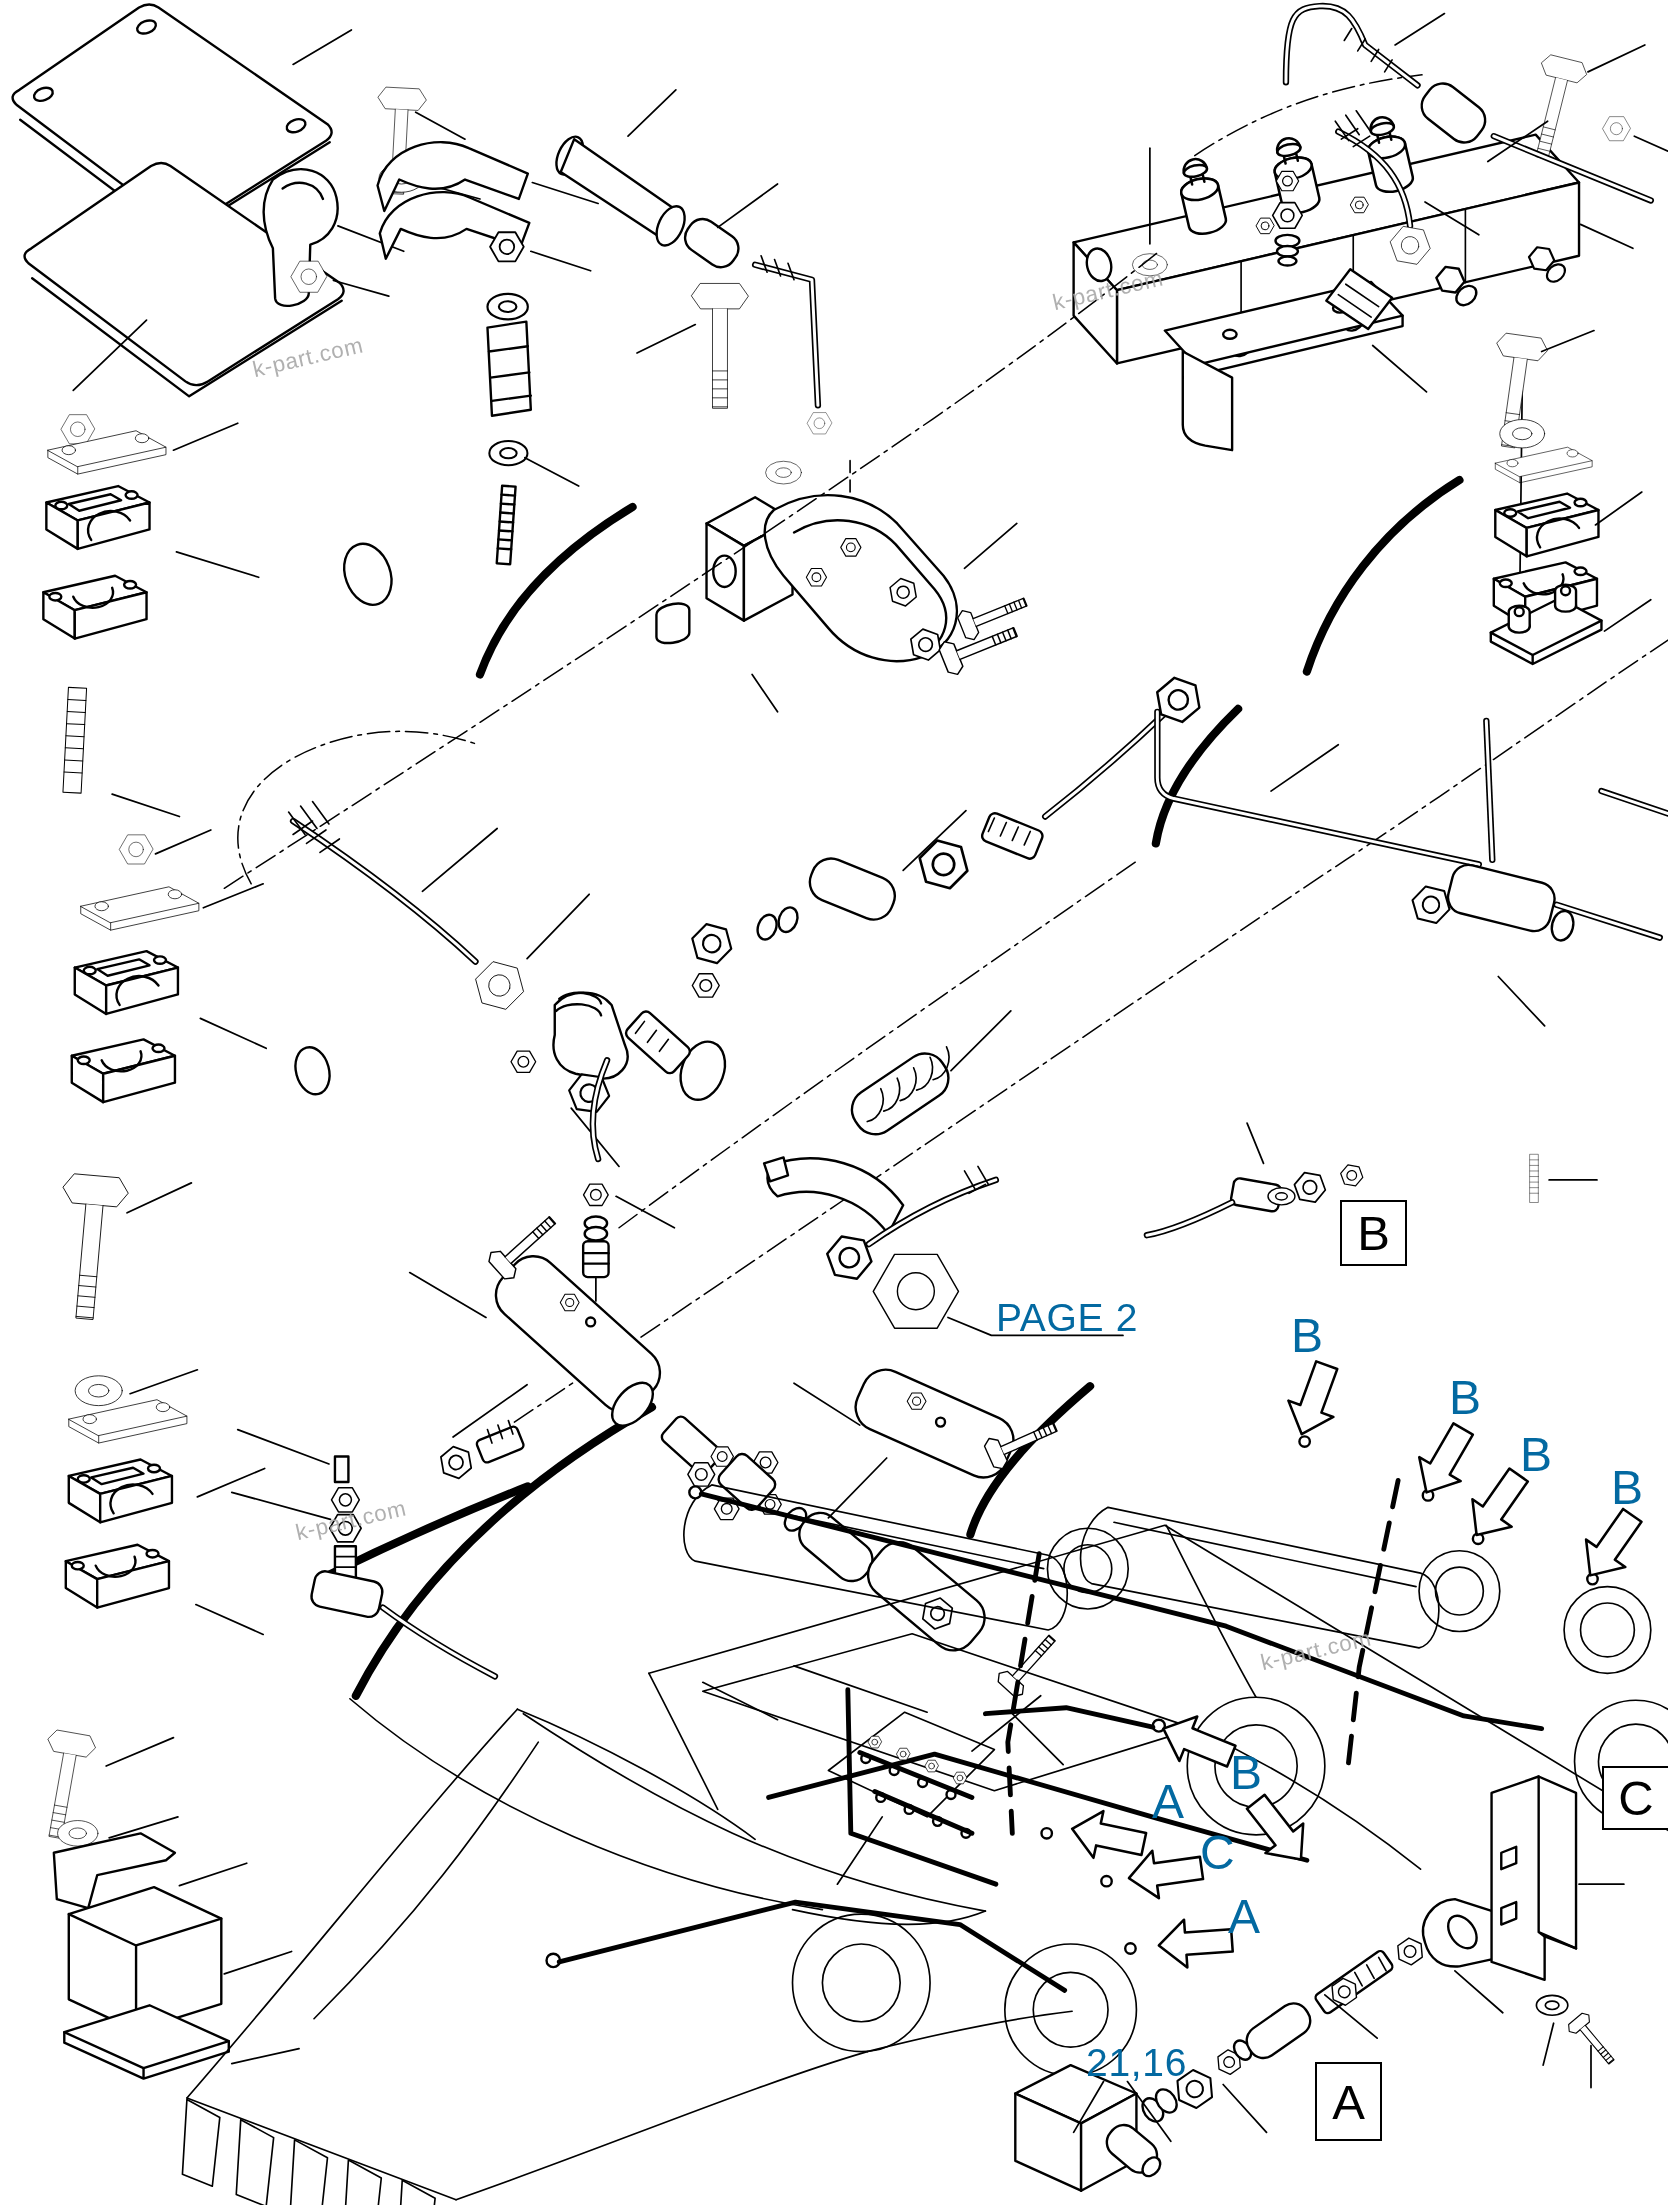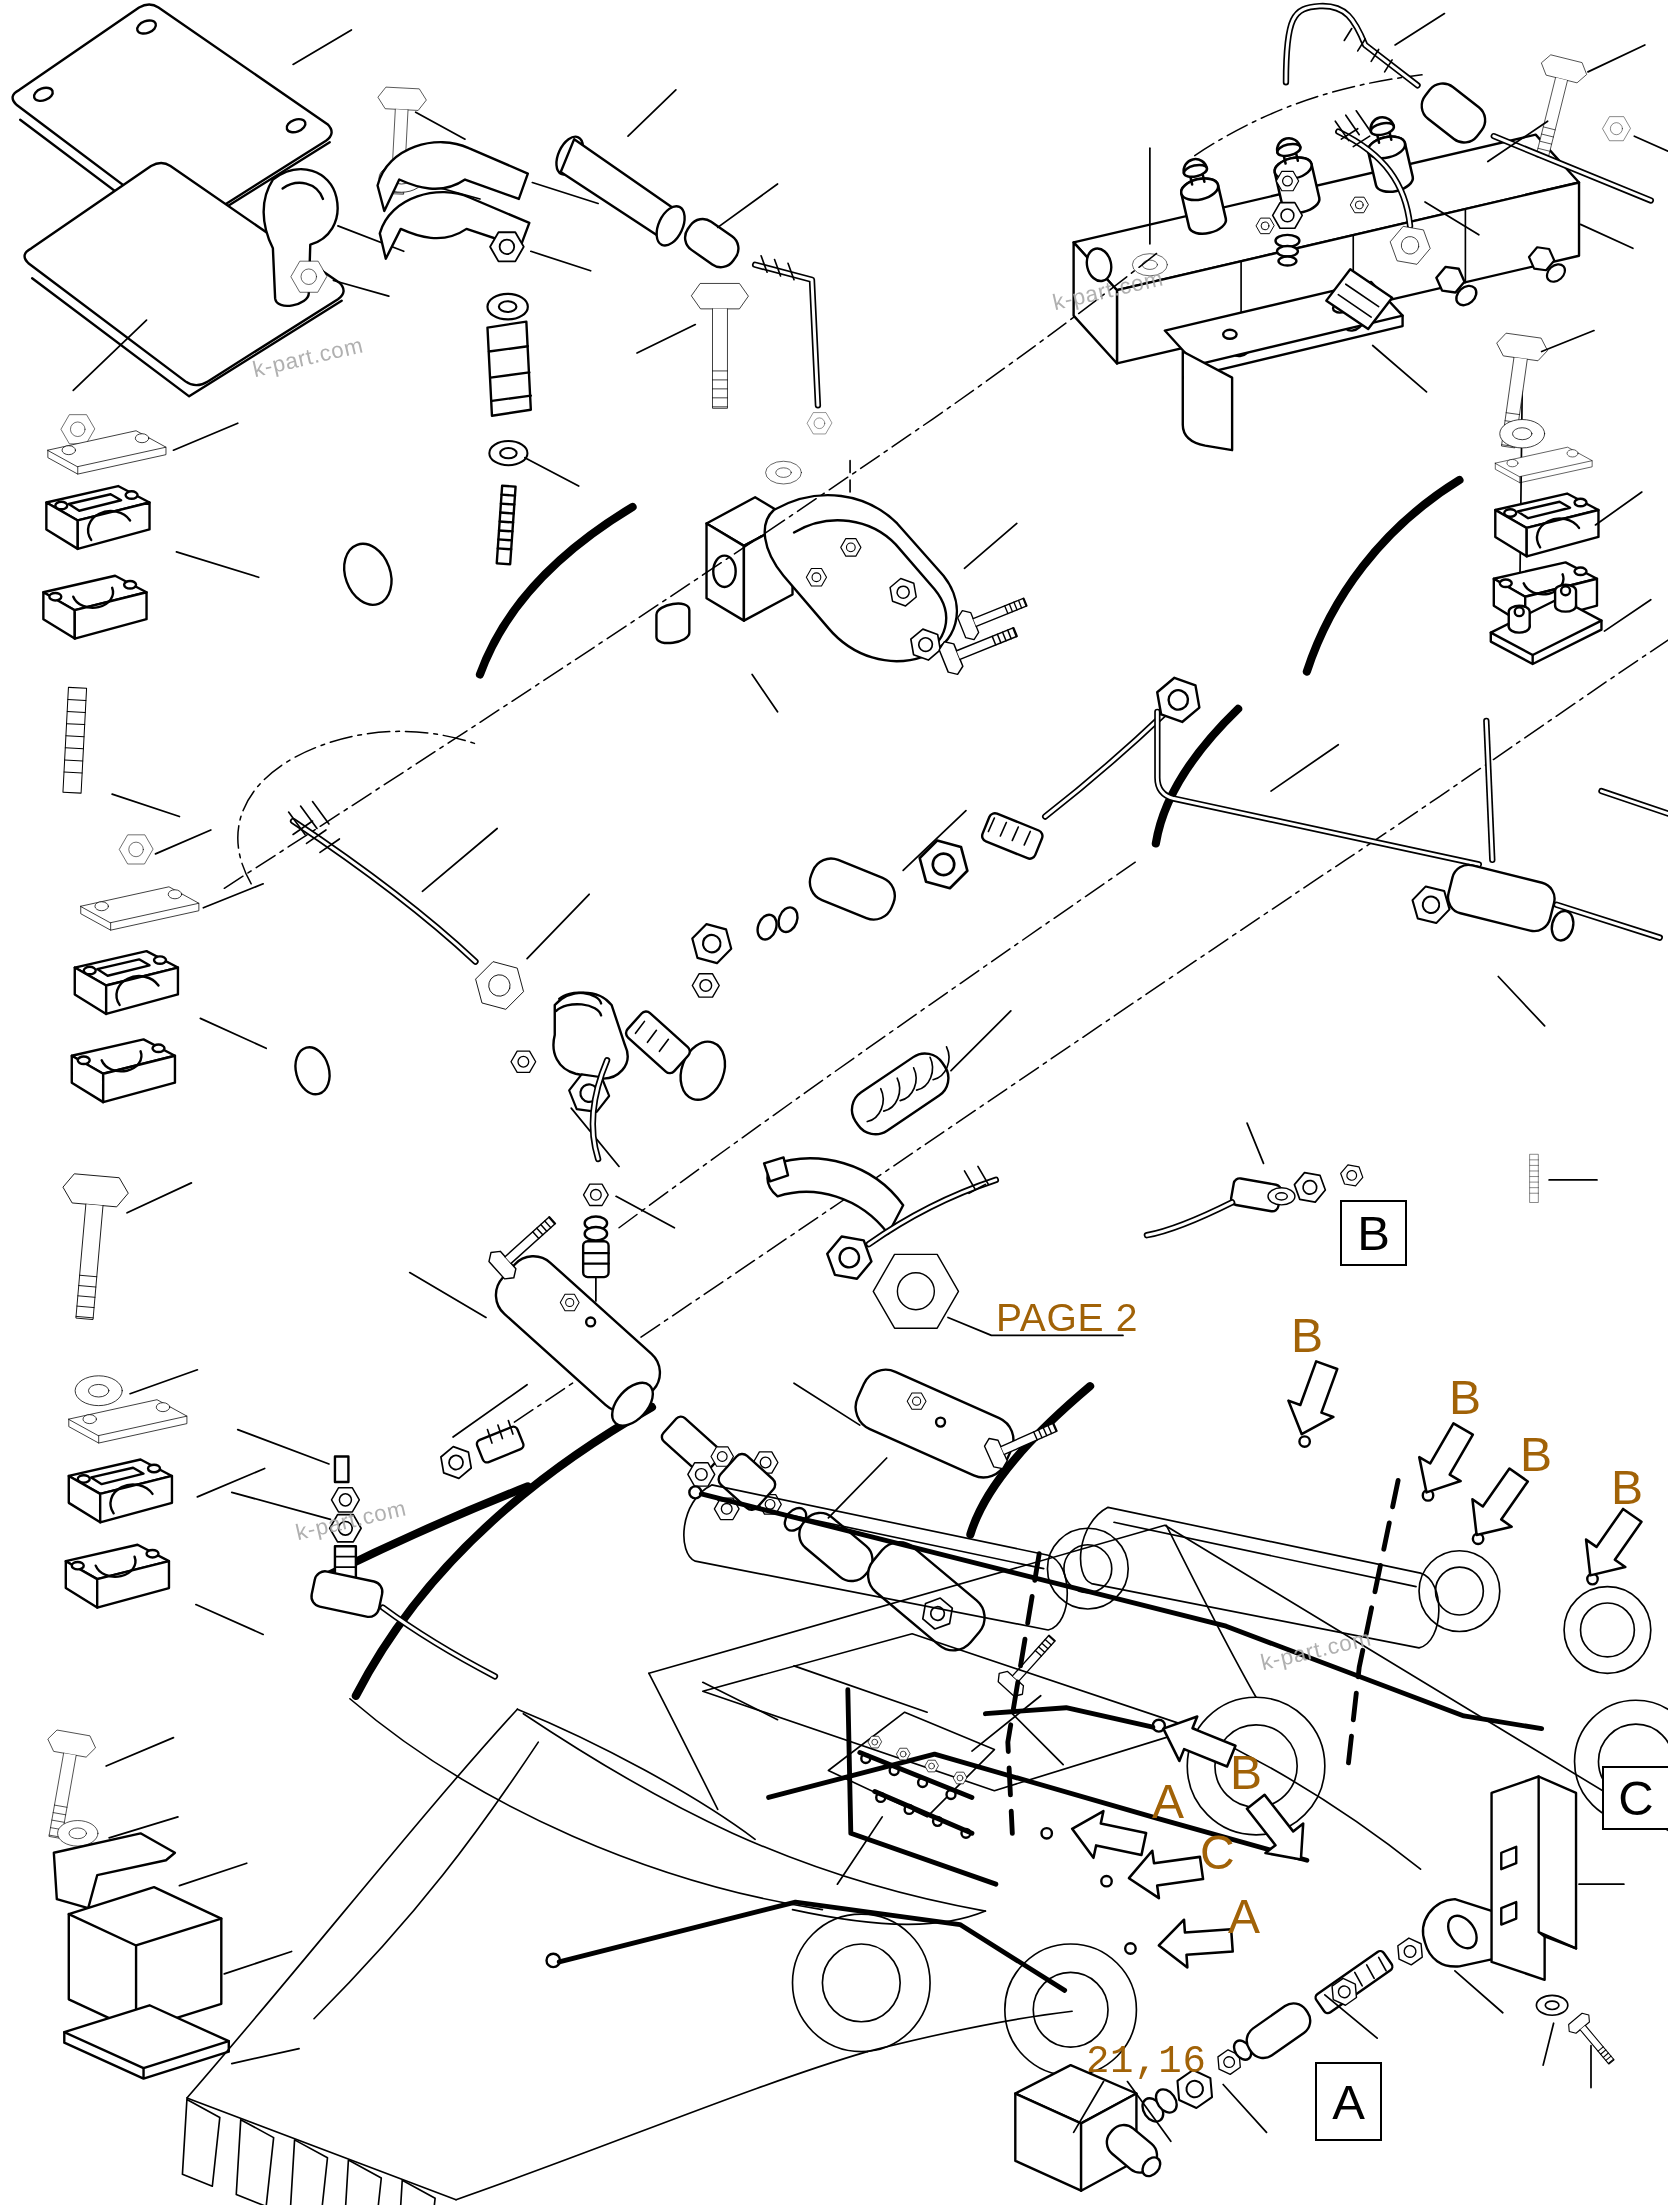--- a/index.html
+++ b/index.html
@@ -8,21 +8,21 @@
   svg{position:absolute;left:0;top:0;}
   svg *{stroke:#000;stroke-linejoin:round;stroke-linecap:round;fill:none;}
   .f{fill:#fff;}
   .s2{stroke-width:2.2;} .s3{stroke-width:3.2;}
   .ld{stroke-width:2.3;}
   .pipe{stroke-width:6.5;} .piped{stroke-width:6.5;stroke-dasharray:36 22;}
   .to{stroke-width:8.5;} .ti{stroke:#fff;stroke-width:4;}
   .sw{stroke-width:11;}
   .chain{stroke-width:2;stroke-dasharray:30 8 5 8;}
   .dash{stroke-width:2.2;stroke-dasharray:16 10;}
-  .lbl{position:absolute;color:#a16207;line-height:1;white-space:nowrap;}
+  .lbl{position:absolute;color:#0369a1;line-height:1;white-space:nowrap;}
   .callout{font-size:48px;font-weight:400;}
   .ref{font-size:39px;letter-spacing:0.7px;}
   .boxlbl{position:absolute;border:2.6px solid #000;background:#fff;display:flex;
           align-items:center;justify-content:center;font-size:49px;}
   .wm{position:absolute;color:#a8a8a8;font-size:22.4px;letter-spacing:0.7px;
       transform:rotate(-13deg);transform-origin:left bottom;opacity:.9;}
 </style>
 </head>
 <body>
 
@@ -618,21 +618,21 @@
   <g>
           <use href="#arrowL" transform="translate(1510,2512) rotate(-8)"></use>
         </g>
   <g>
           <use href="#arrowL" transform="translate(1550,2602) rotate(-4)"></use>
         </g>
 </g>
 </svg>
 
 <div class="lbl ref" style="left:996px;top:1298px;">PAGE 2</div>
-<div class="lbl ref" style="left:1086px;top:2043px;font-family:Liberation Mono, monospace;">21,16</div>
+<div class="lbl ref" style="left:1086px;top:2043px;">21,16</div>
 
 <div class="lbl callout" style="left:1291px;top:1312px;">B</div>
 <div class="lbl callout" style="left:1449px;top:1374px;">B</div>
 <div class="lbl callout" style="left:1520px;top:1431px;">B</div>
 <div class="lbl callout" style="left:1611px;top:1464px;">B</div>
 <div class="lbl callout" style="left:1230px;top:1749px;">B</div>
 <div class="lbl callout" style="left:1152px;top:1778px;">A</div>
 <div class="lbl callout" style="left:1200px;top:1829px;">C</div>
 <div class="lbl callout" style="left:1228px;top:1893px;">A</div>
 

